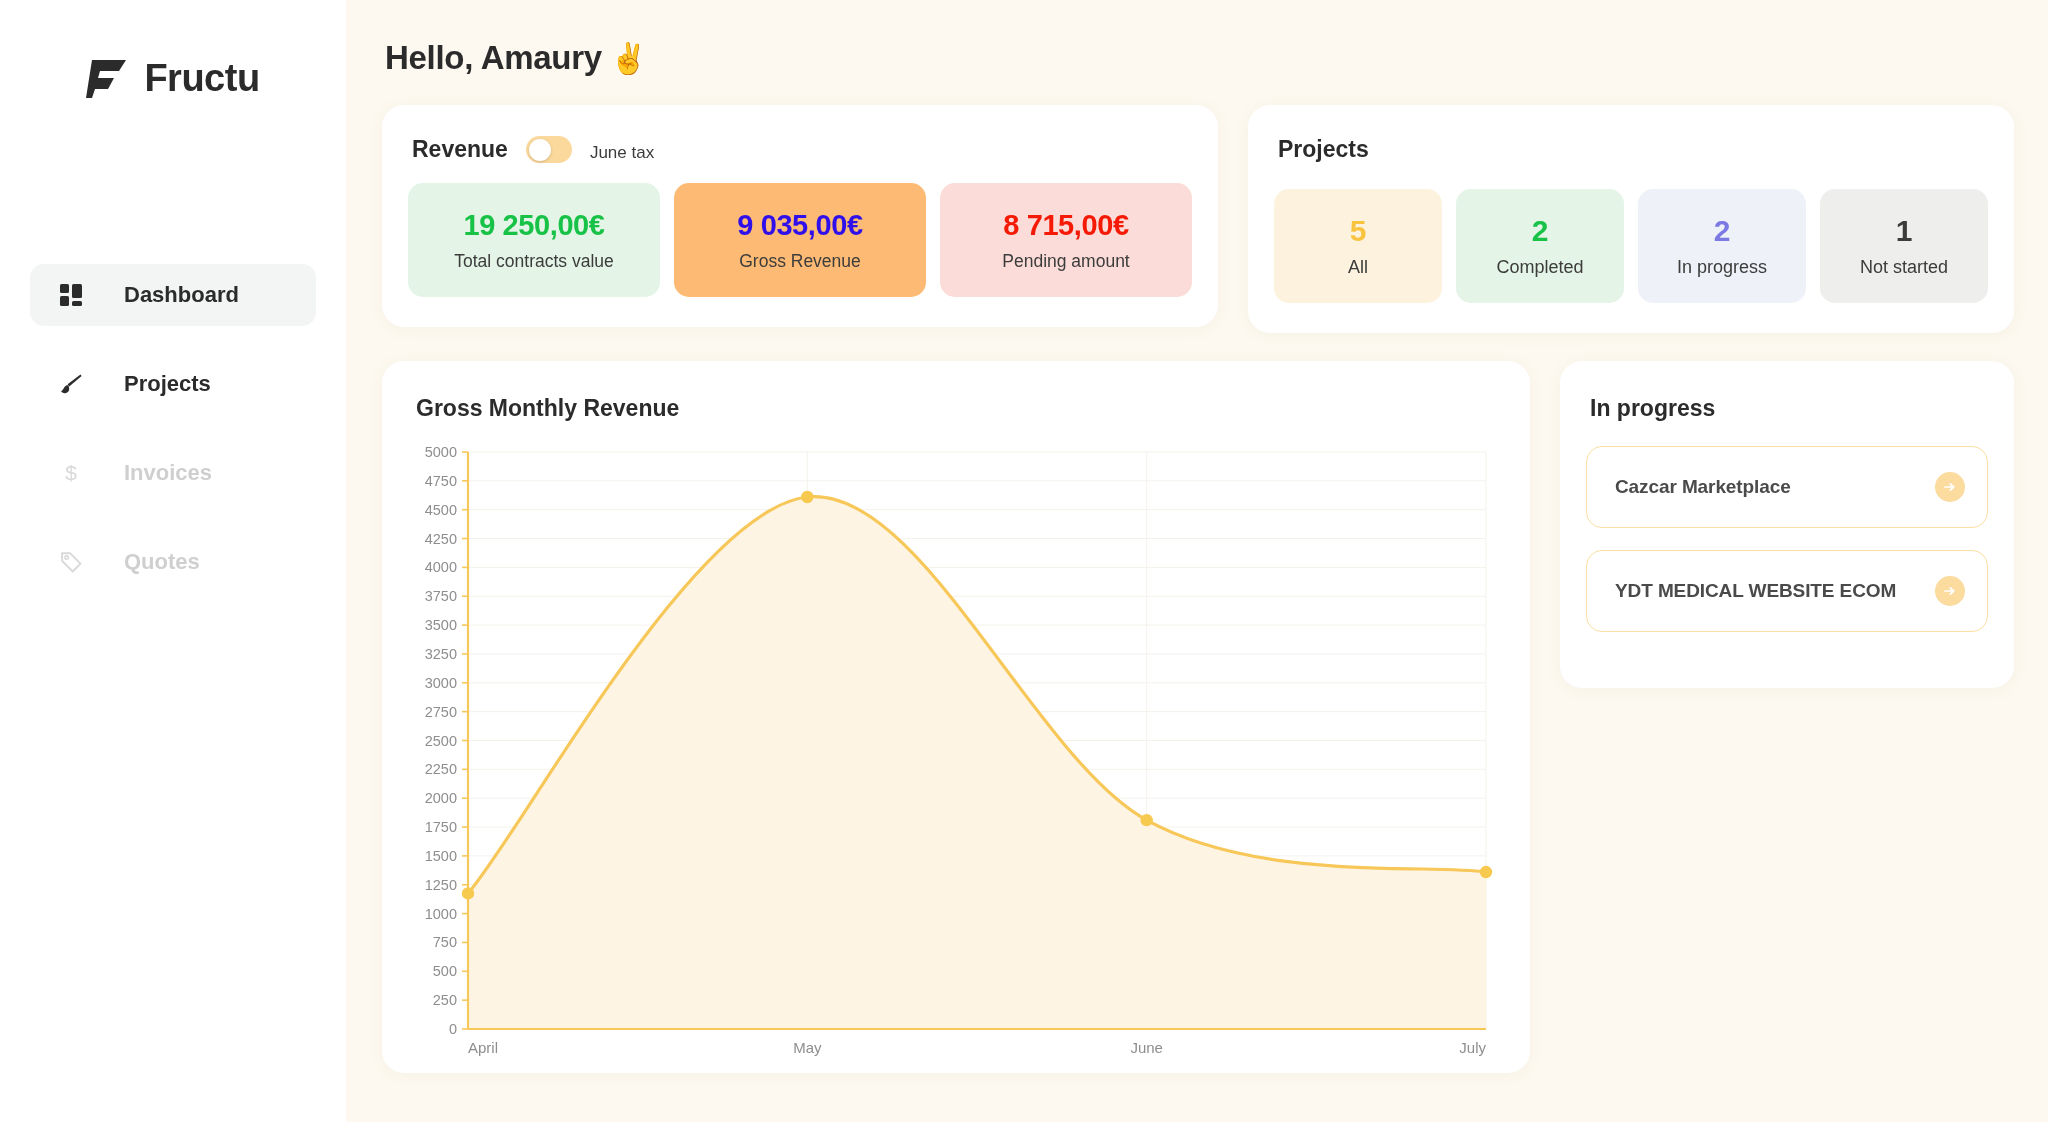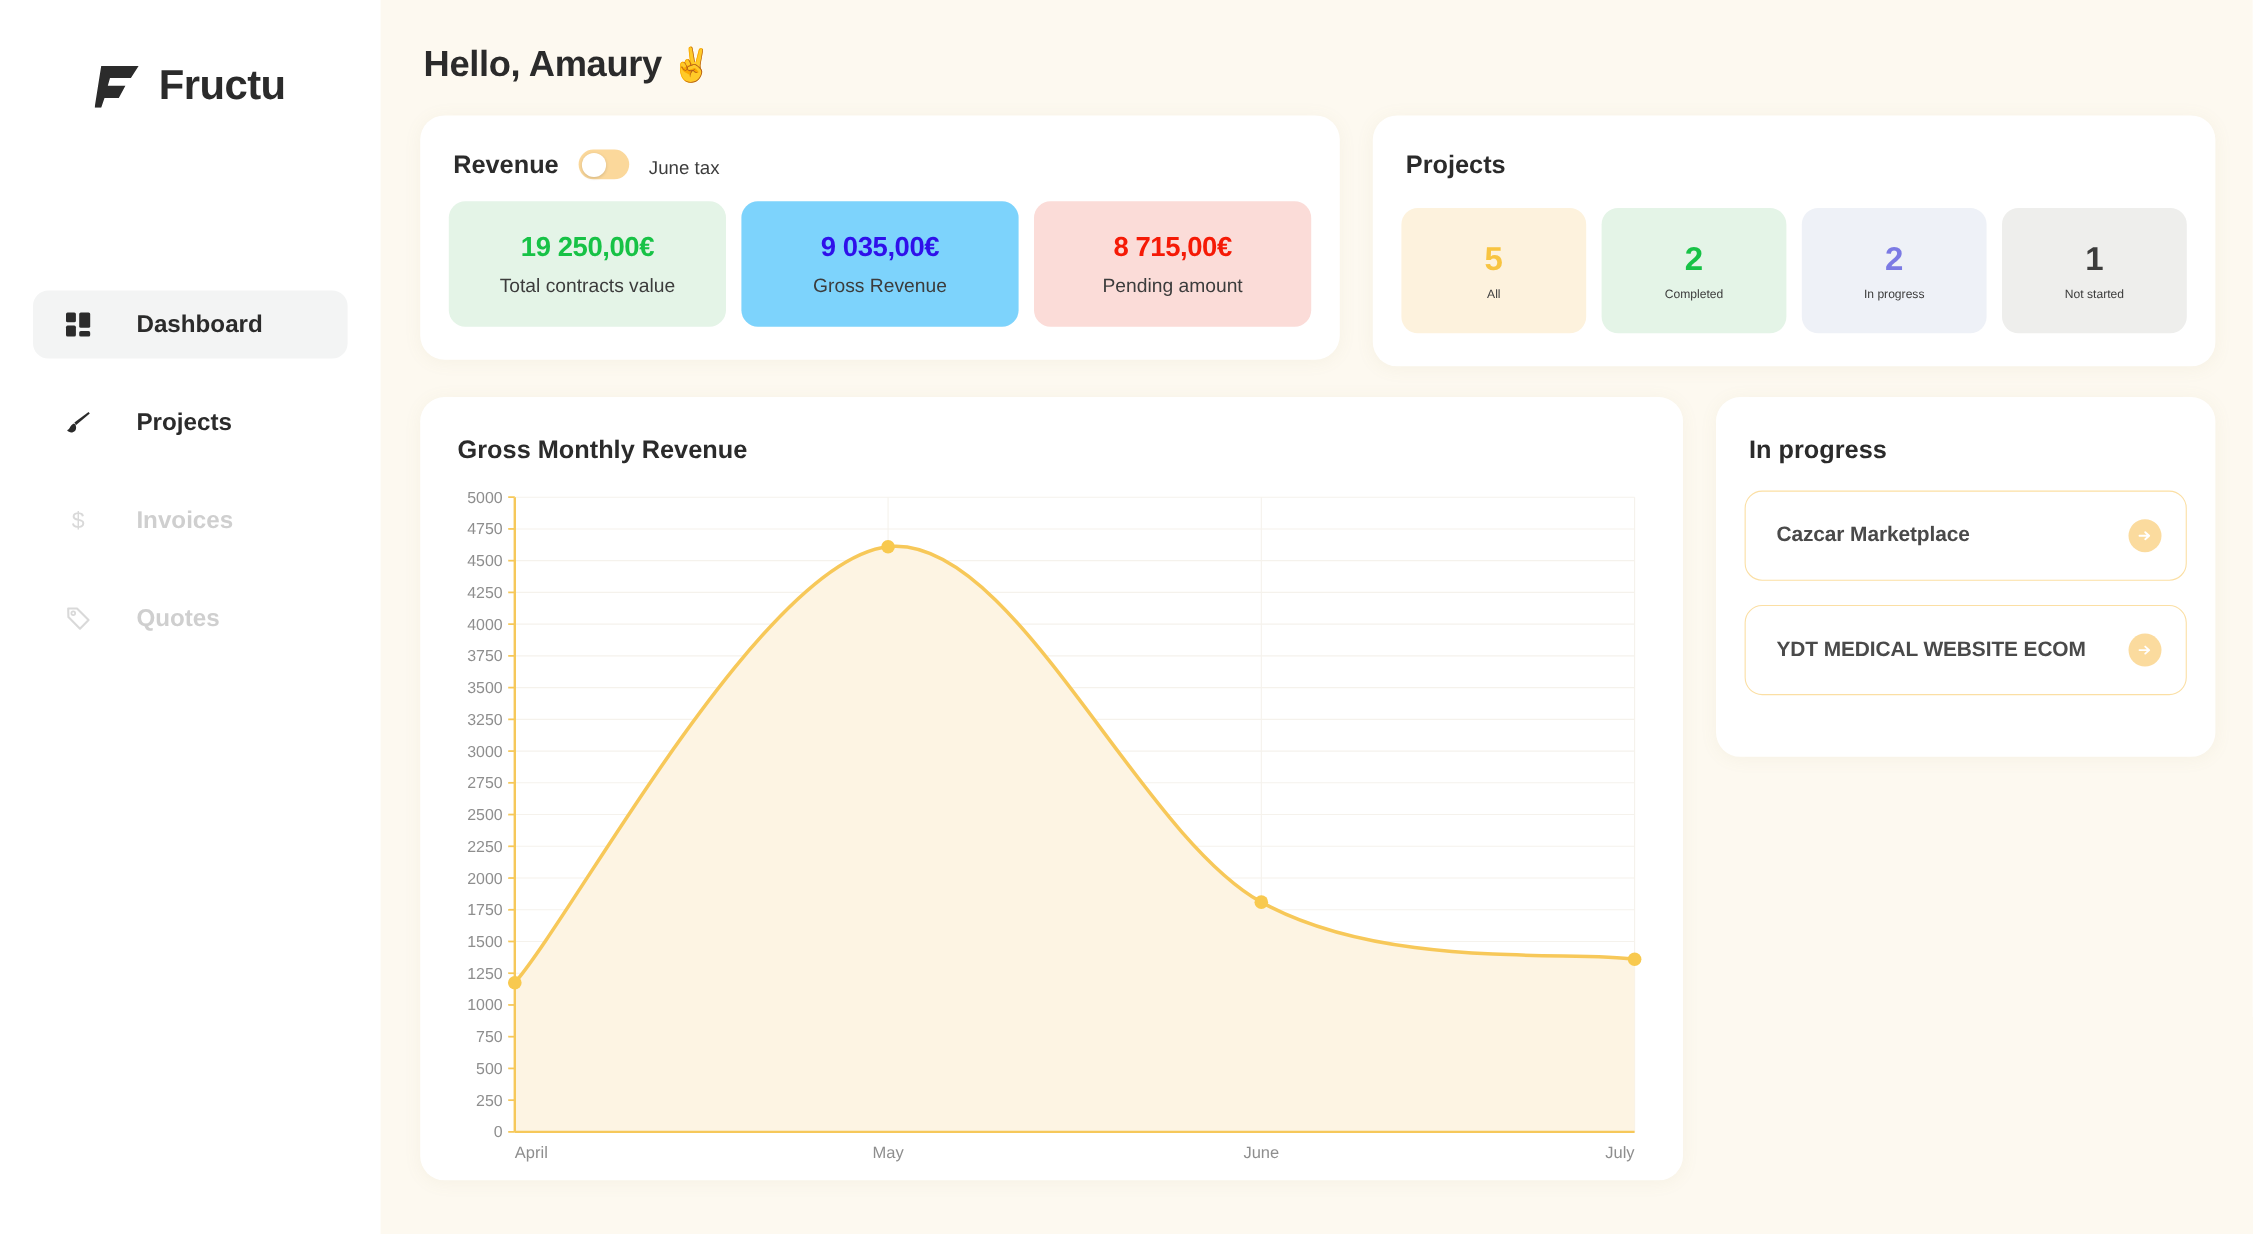--- a/index.html
+++ b/index.html
@@ -69,34 +69,34 @@
     background: #ffffff; box-shadow: 0 1px 3px rgba(0,0,0,0.16);
   }
   .toggle-label { font-size: 17px; color: #3c3c3c; }
 
   .stat-row { display: flex; gap: 14px; }
   .stat {
     flex: 1 1 0; height: 114px; border-radius: 15px;
     display: flex; flex-direction: column; align-items: center; justify-content: center;
     gap: 9px; cursor: pointer;
   }
-  .stat-value { font-size: 25px; font-weight: 700; letter-spacing: -0.4px; }
+  .stat-value { font-size: 29px; font-weight: 700; letter-spacing: -0.4px; }
   .stat-label { font-size: 17.5px; color: #3c3c3c; }
 
   
   .projects-card { flex: 1 1 auto; padding: 26px 26px 30px 26px; }
   .proj-title { font-size: 23px; font-weight: 700; color: #2b2b2b; margin: 5px 0 26px 4px; }
   .proj-row { display: flex; gap: 14px; }
   .proj-stat {
     flex: 1 1 0; height: 114px; border-radius: 15px;
     display: flex; flex-direction: column; align-items: center; justify-content: center;
     gap: 9px; cursor: pointer;
   }
   .proj-value { font-size: 30px; font-weight: 600; }
-  .proj-label { font-size: 11px; color: #3c3c3c; text-align: center; }
+  .proj-label { font-size: 18px; color: #3c3c3c; text-align: center; }
 
   
   .chart-card { flex: 0 0 1148px; padding: 28px 30px 24px 30px; height: 712px; }
   .chart-title { font-size: 23px; font-weight: 700; color: #2b2b2b; margin: 6px 0 0 4px; }
   .chart-wrap { position: relative; width: 1088px; height: 625px; margin-top: 22px; }
   .chart-svg { display: block; }
 
   
   .inprogress-card { flex: 1 1 auto; padding: 28px 26px 34px 26px; }
   .ip-title { font-size: 23px; font-weight: 700; color: #2b2b2b; margin: 6px 0 24px 4px; }
@@ -187,21 +187,21 @@
           <span class="toggle">
             <span class="knob"></span>
           </span>
           <span class="toggle-label">June tax</span>
         </div>
         <div class="stat-row">
           <div class="stat" style="background: rgb(228, 244, 231);">
             <span class="stat-value" style="color: rgb(23, 194, 70);">19 250,00€</span>
             <span class="stat-label">Total contracts value</span>
           </div>
-          <div class="stat" style="background: #7dd3fc;">
+          <div class="stat" style="background: #fdba74;">
             <span class="stat-value" style="color: rgb(47, 16, 234);">9 035,00€</span>
             <span class="stat-label">Gross Revenue</span>
           </div>
           <div class="stat" style="background: rgb(251, 220, 216);">
             <span class="stat-value" style="color: rgb(245, 26, 6);">8 715,00€</span>
             <span class="stat-label">Pending amount</span>
           </div>
         </div>
       </section>
 

